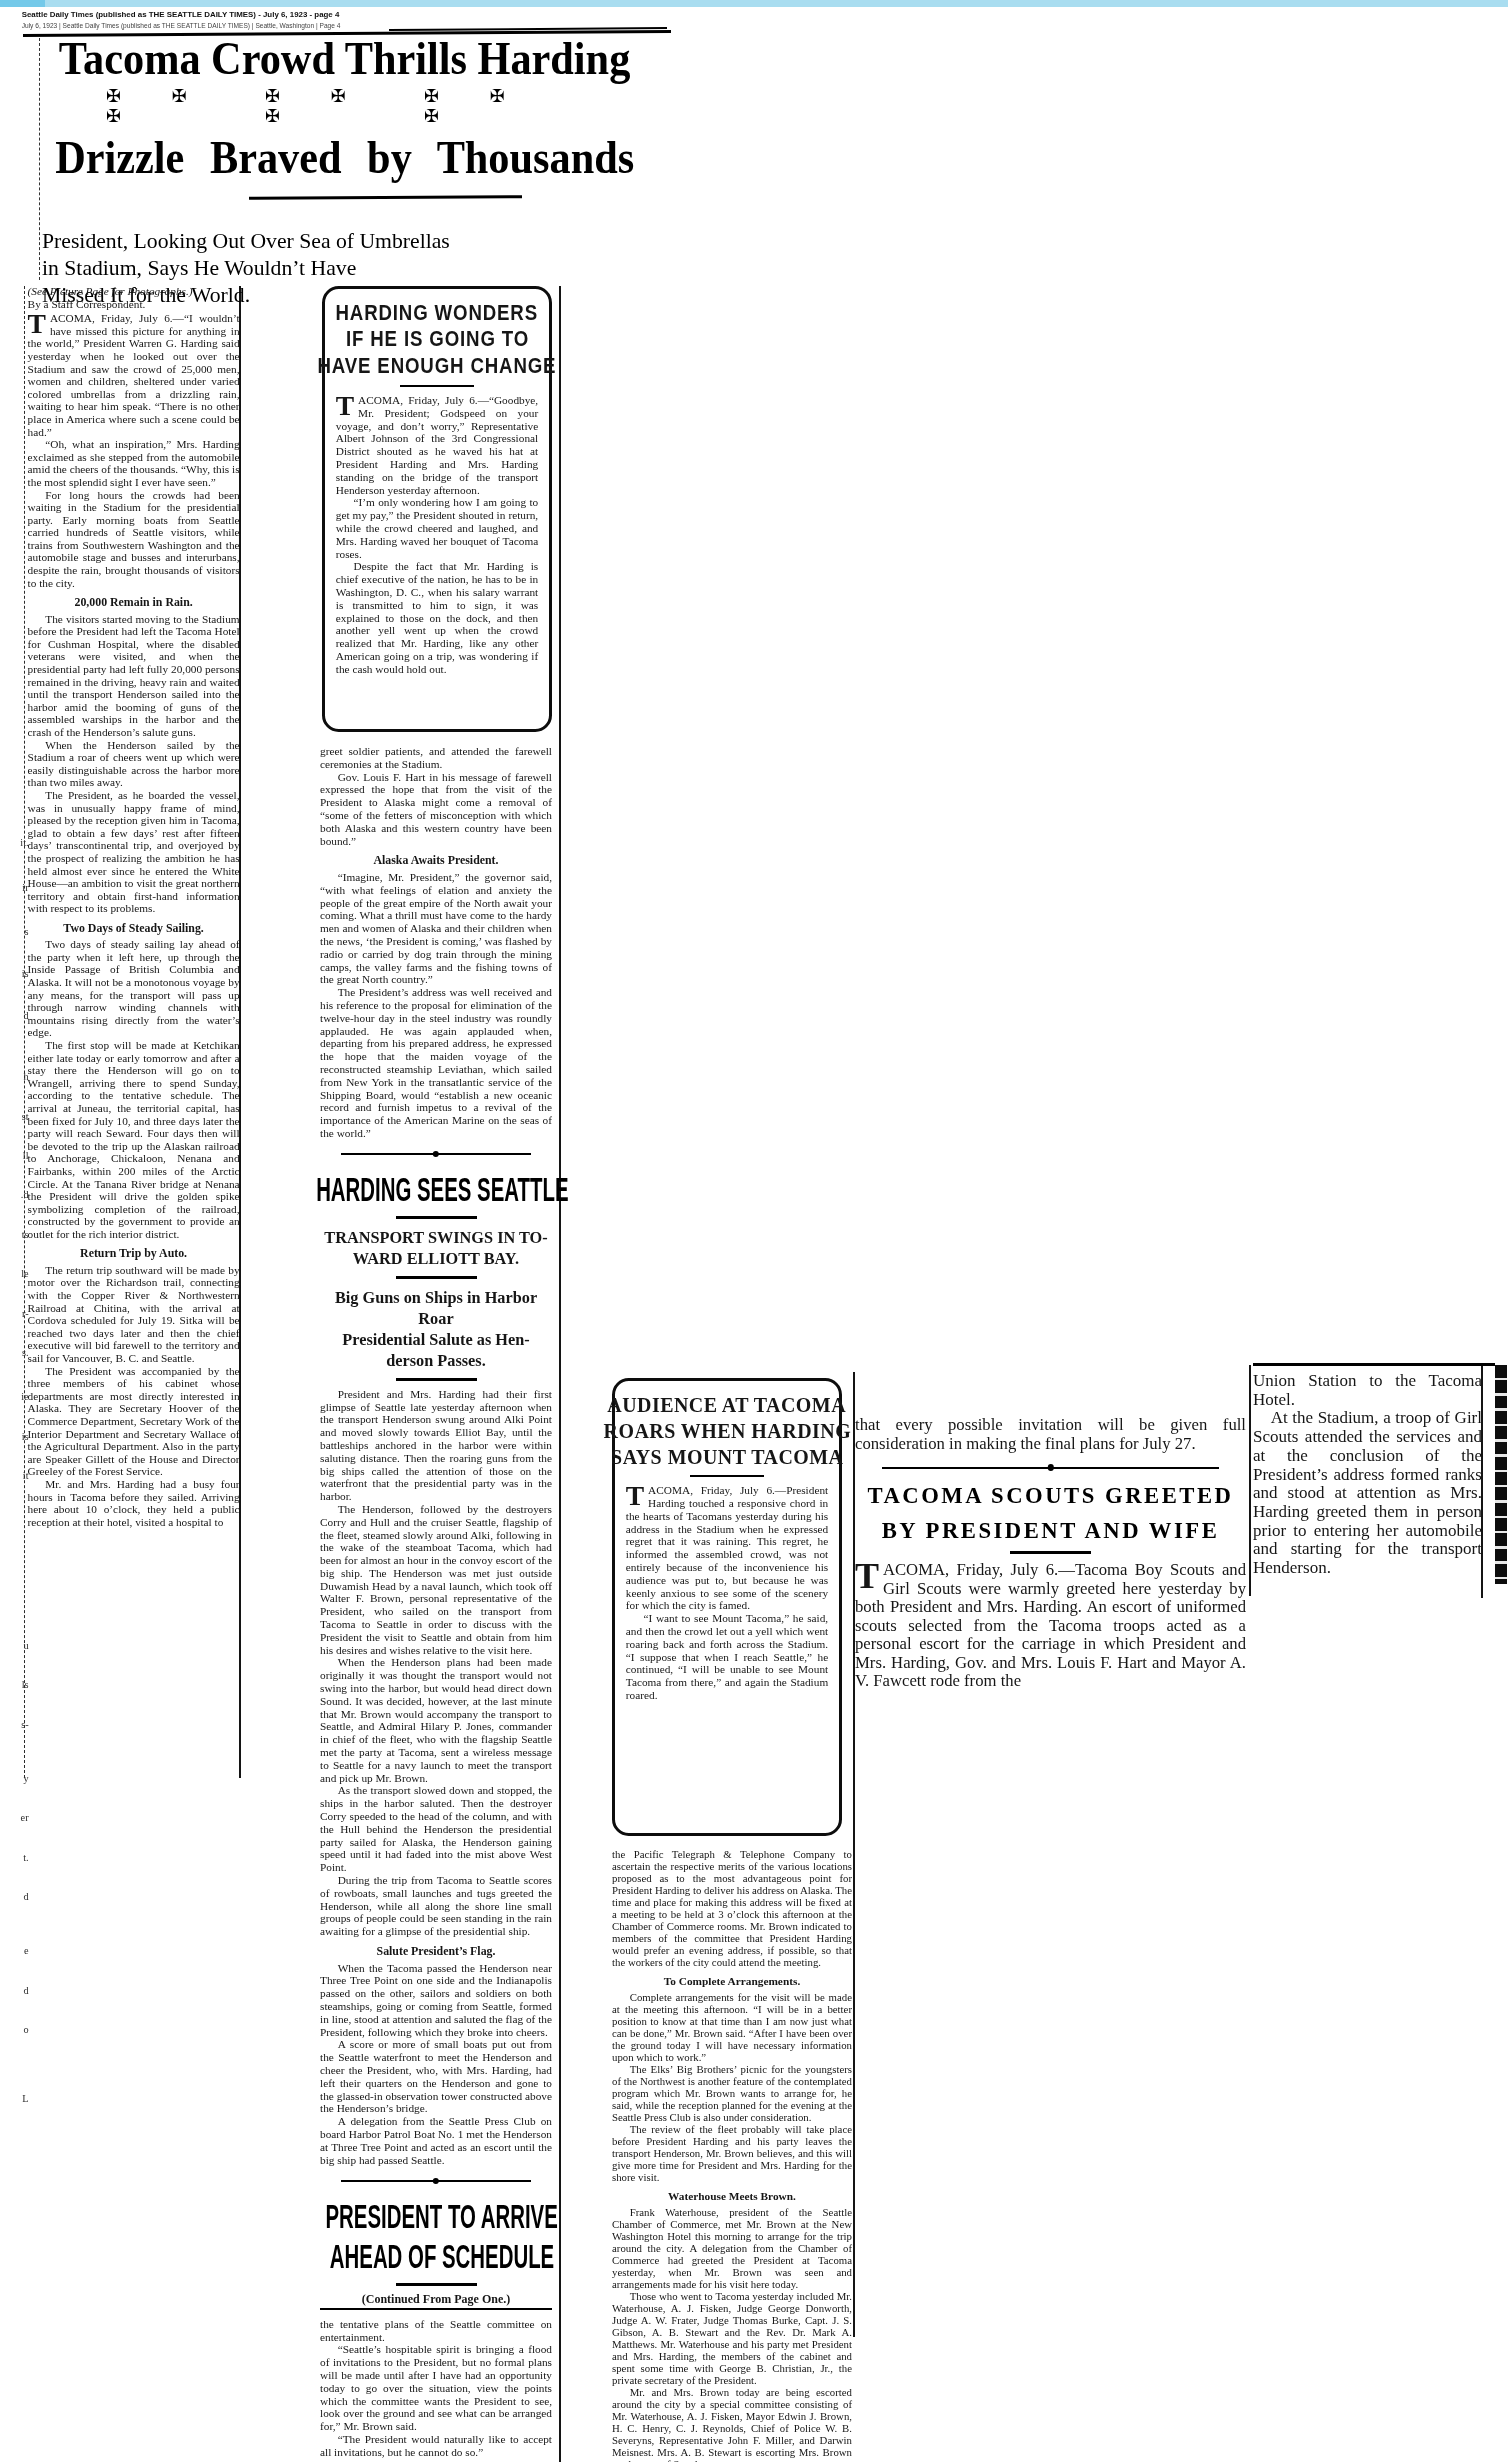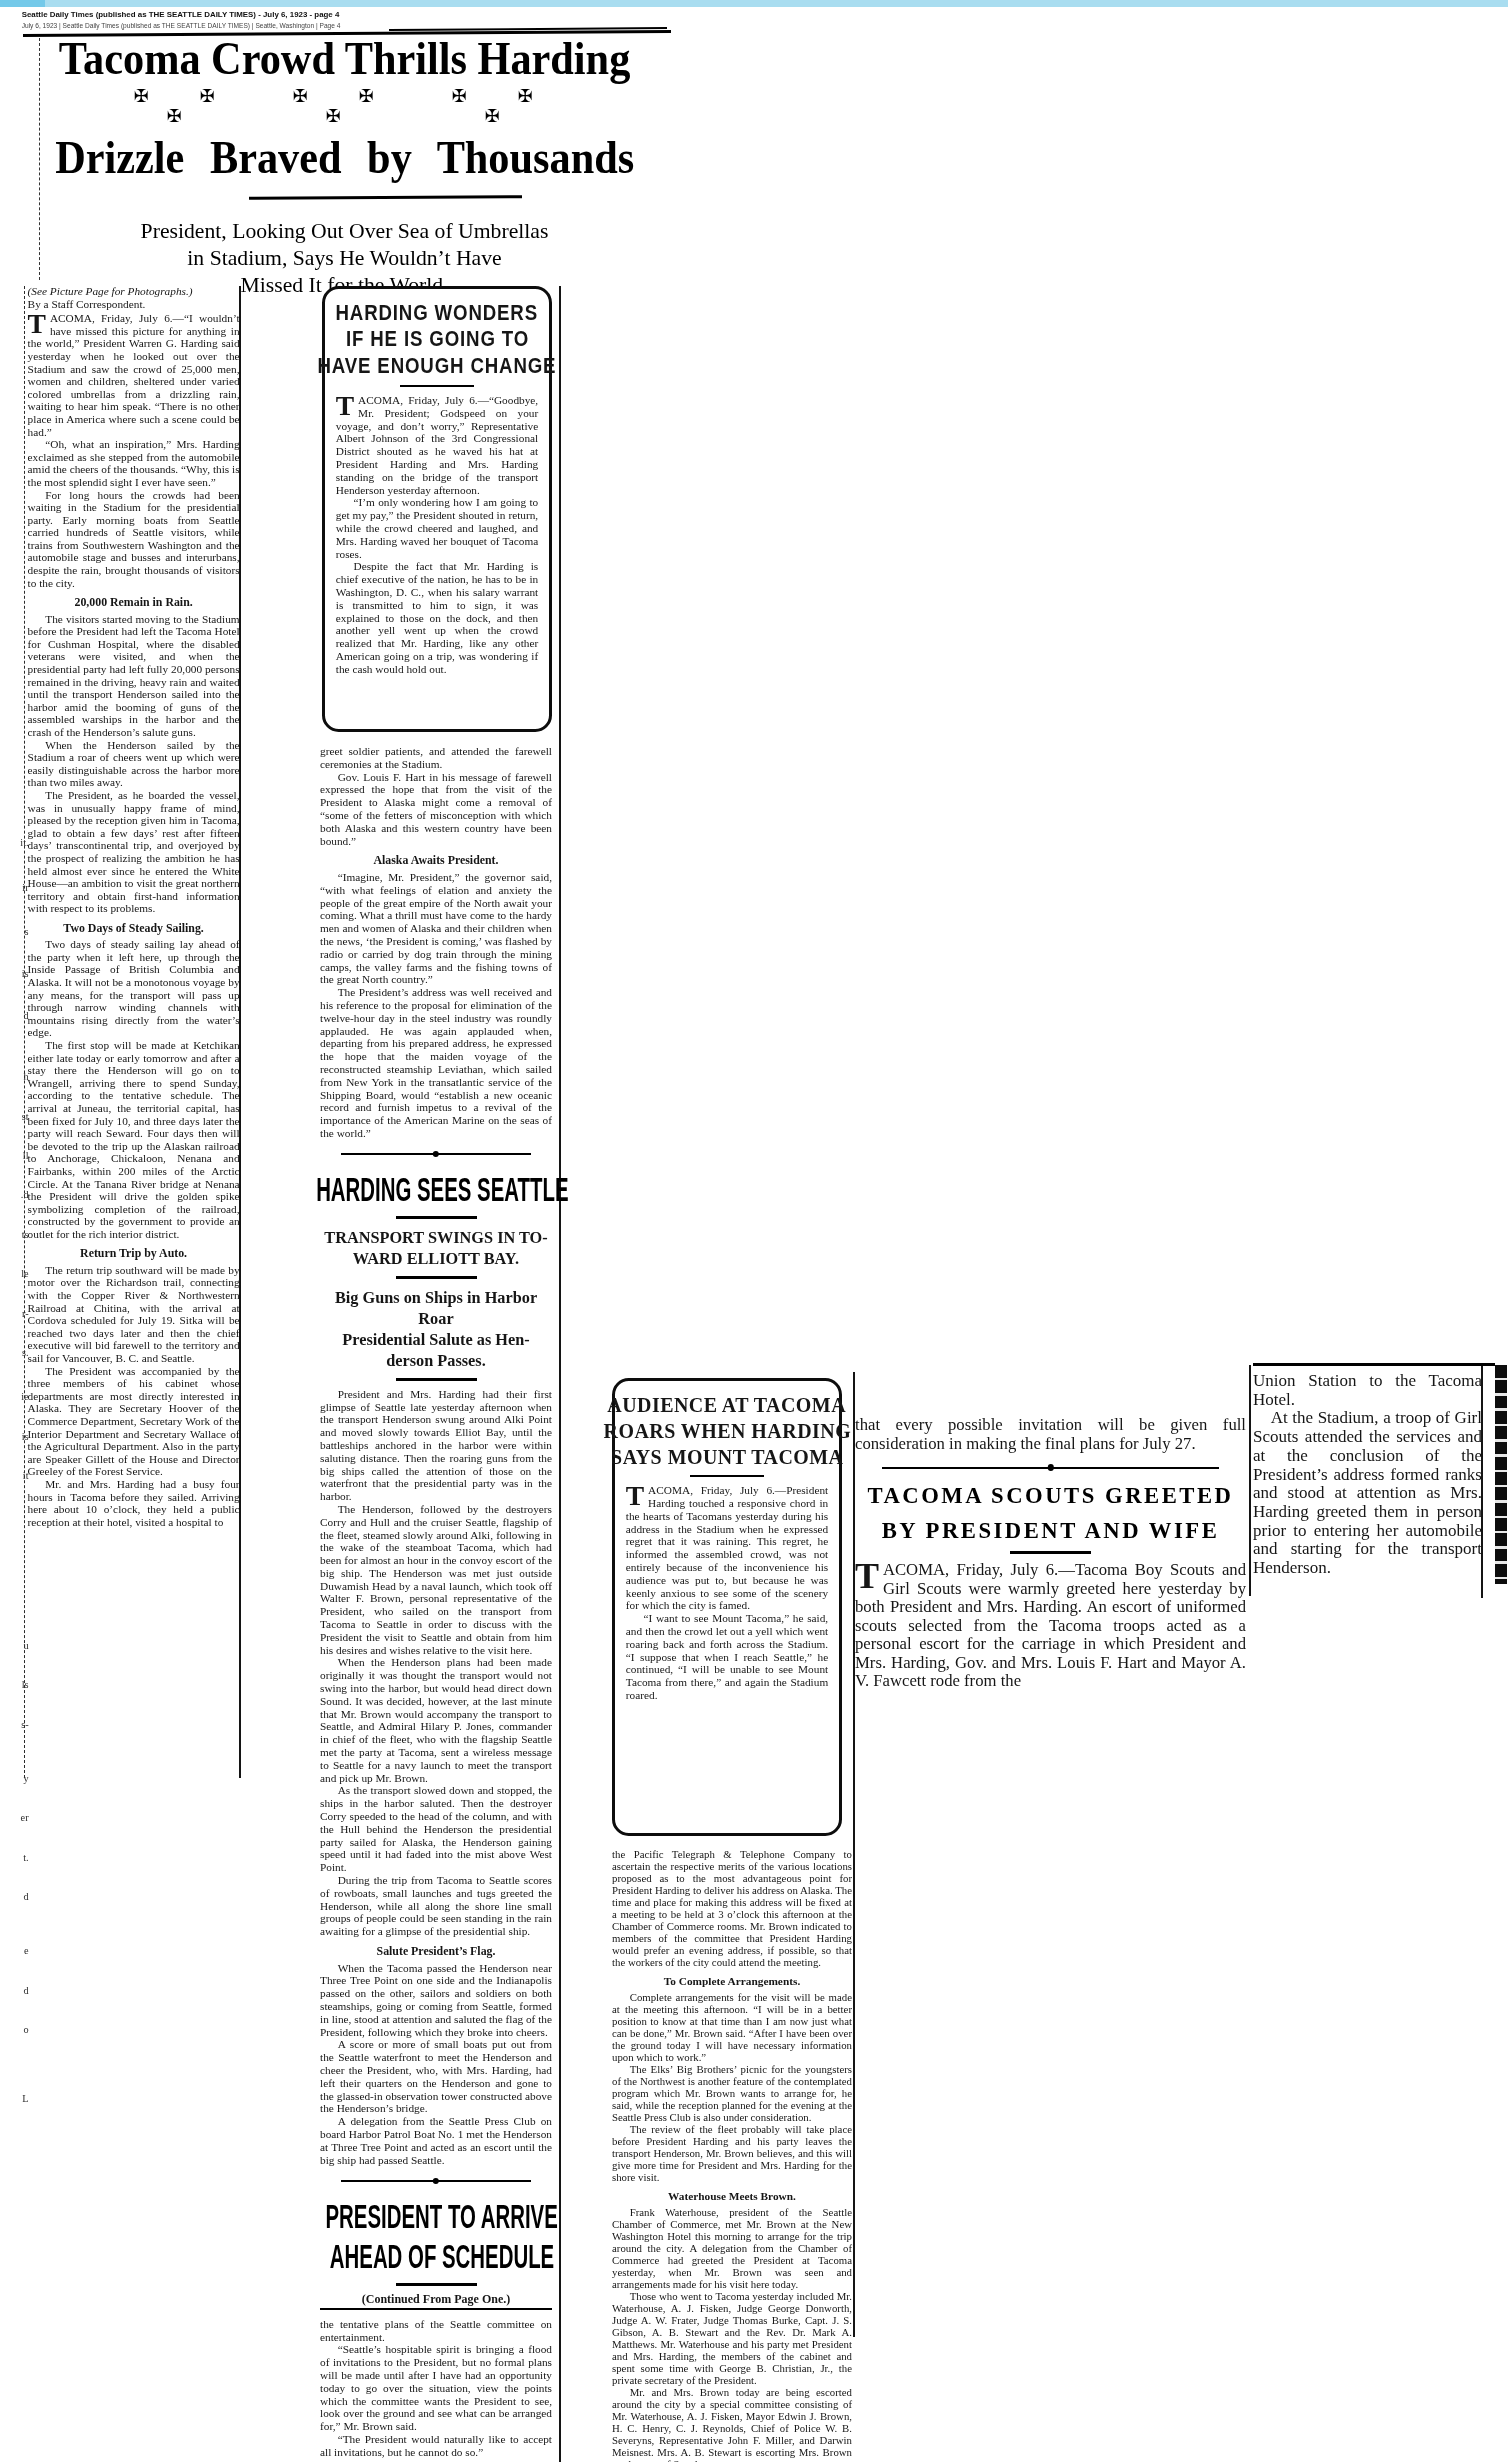--- a/index.html
+++ b/index.html
@@ -20,30 +20,30 @@
   .top-rule2{position:absolute;left:389px;top:27.6px;width:278px;height:1.5px;background:#000;
              transform:rotate(-0.4deg);}
   .vrule{position:absolute;width:1.5px;background:#141414;}
   .mast-border{position:absolute;left:39px;top:38px;height:242px;border-left:1.5px dashed #333;}
   .col1-border{position:absolute;left:24px;top:286px;height:1492px;border-left:1.5px dashed #2a2a2a;}
   .col5-toprule{position:absolute;left:1253px;top:1363px;width:242px;height:2.5px;background:#000;}
   .edge-strip{position:absolute;left:1495px;top:1365px;width:11.8px;height:219px;
               background:repeating-linear-gradient(180deg,#0d0d0d 0 12.8px,#e8e8e8 12.8px 15.3px);}
 
   
-  .masthead{position:absolute;left:42px;top:32.5px;width:605px;text-align:center;}
+  .masthead{position:absolute;left:42px;top:32.5px;width:605px;}
   .h1line{display:flex;justify-content:center;}
   .h1line span{display:inline-block;white-space:nowrap;font-weight:bold;font-size:47px;
                line-height:51px;transform:scaleX(0.9);transform-origin:center;color:#000;}
   .ornaments{display:flex;justify-content:space-between;padding:2px 64px 0 64px;
              font-family:"DejaVu Sans",sans-serif;font-size:17.7px;color:#000;letter-spacing:22.7px;}
   .h2line{margin-top:6.9px;}
   .h2line span{word-spacing:16.7px;}
   .mid-rule{width:273px;height:3.4px;background:#000;margin:12.8px 0 0 207px;transform:rotate(-0.3deg);}
-  .subdeck{margin-top:18px;font-size:21.7px;line-height:27px;color:#000;}
+  .subdeck{margin-top:28px;font-size:21.7px;line-height:27px;color:#000;}
 
   
   .newscol{position:absolute;text-align:justify;}
   #col1{left:27.6px;top:285px;width:212px;font-size:11.3px;line-height:12.6px;}
   #col2-flow{left:320px;top:745px;width:232px;font-size:11.3px;line-height:12.8px;}
   #col3-flow{left:612px;top:1848px;width:240px;font-size:10.8px;line-height:12px;}
   #col4{left:855px;top:1416px;width:391px;font-size:16.7px;line-height:18.5px;}
   #col5{left:1253px;top:1372px;width:229px;font-size:17px;line-height:18.7px;}
 
   .para{margin:0;text-indent:17.7px;}

